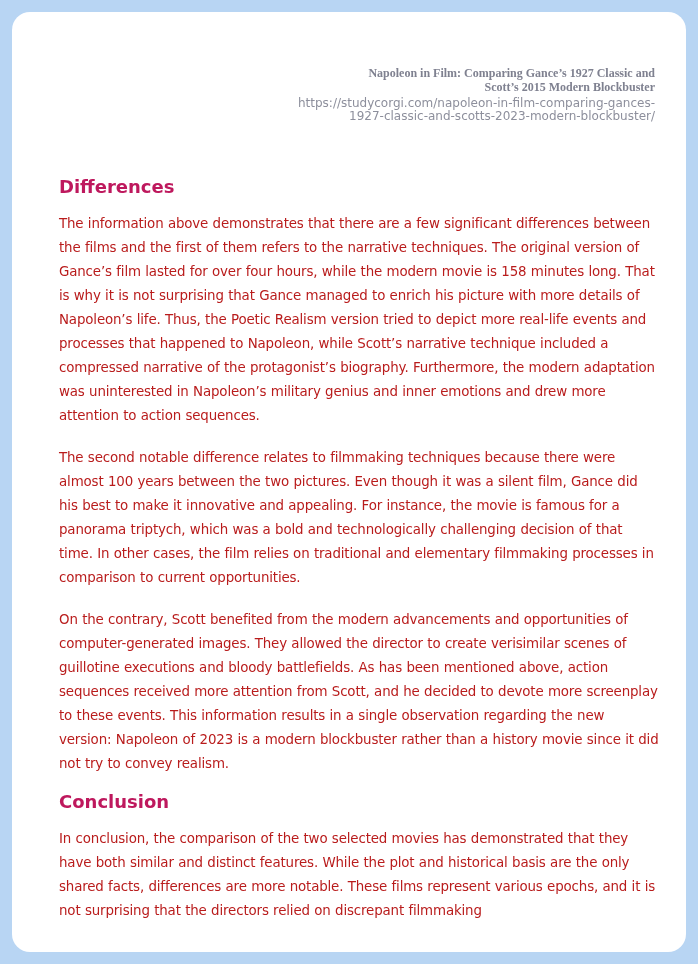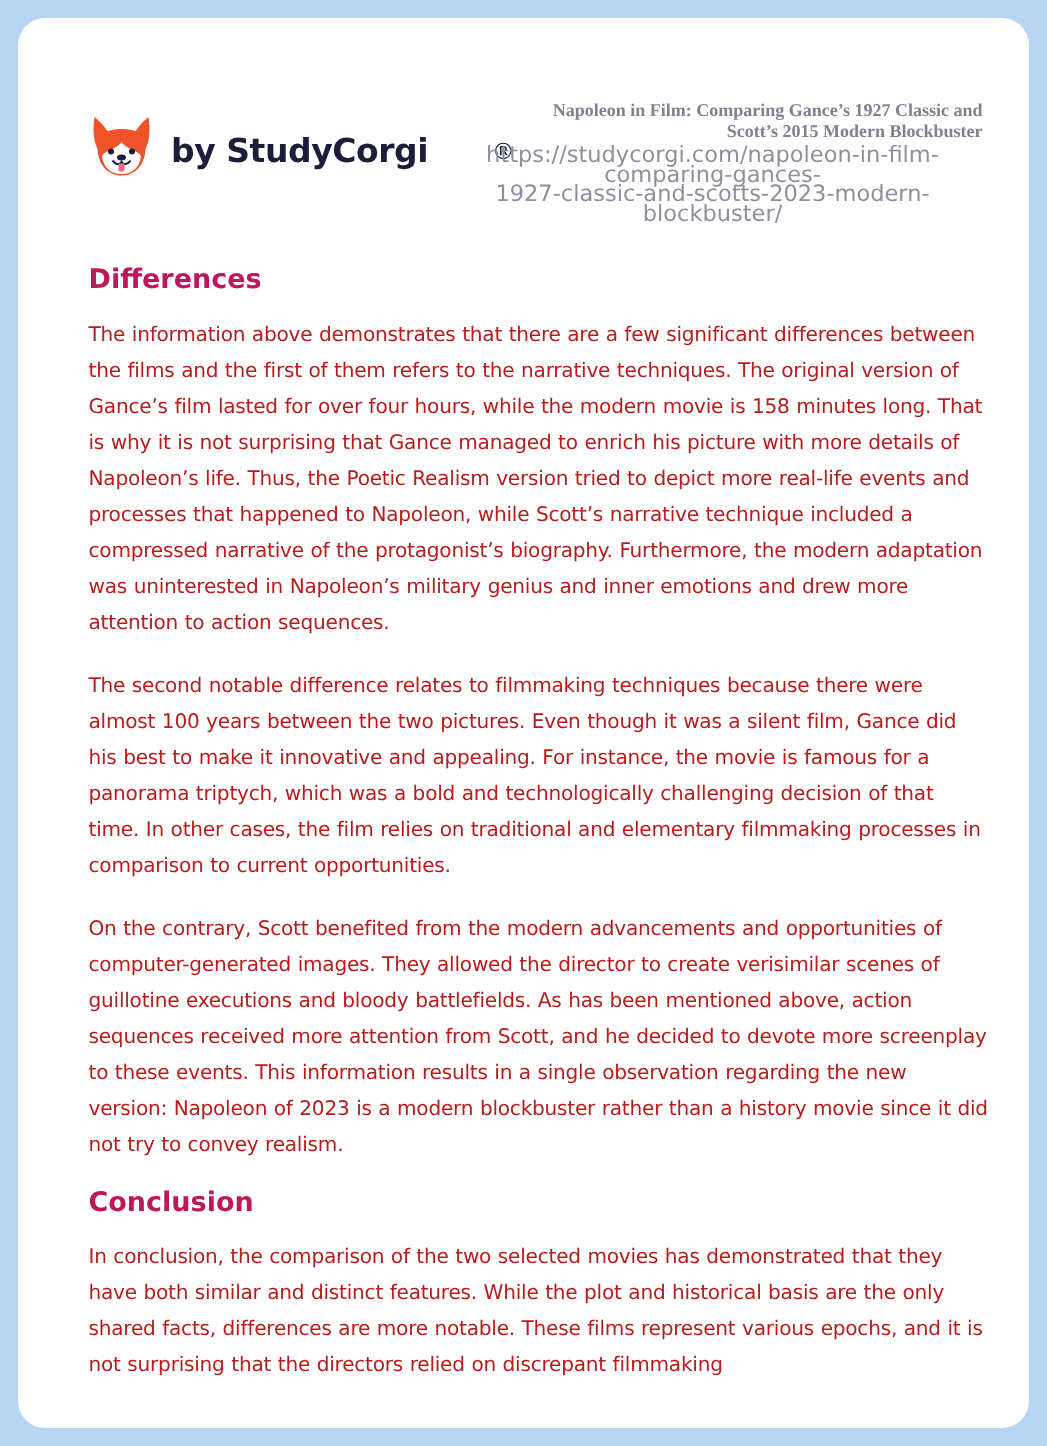--- a/index.html
+++ b/index.html
@@ -71,24 +71,23 @@
   .doc-title {
     font-family: Liberation Serif, serif;
     font-weight: bold;
     font-size: 12px;
     line-height: 14px;
     color: #7f8190;
   }
   .doc-url {
     margin-top: 3px;
     font-family: "DejaVu Sans", sans-serif;
-    font-size: 15px;
+    font-size: 12px;
     line-height: 13px;
     color: #8d8f9c;
-    text-align: center;
   }
   .content {
     position: absolute;
     left: 47px;
     top: 162px;
     width: 600px;
   }
   h2 {
     margin: 0;
     font-family: "DejaVu Sans", sans-serif;
@@ -110,42 +109,20 @@
   }
   p.after-h { margin-top: 13px; }
   p.para { margin-top: 18px; }
 </style>
 </head>
 <body>
 
 <div class="page">
 
   <div class="header">
-    <div class="logo">
-      <svg class="logo-icon" viewBox="0 0 42 46" xmlns="http://www.w3.org/2000/svg">
-
-        <path d="M3 4 C8 8 13 14 15 20 L9 30 C4 26 1 18 3 4 Z" fill="#f0522a"></path>
-        <path d="M39 4 C34 8 29 14 27 20 L33 30 C38 26 41 18 39 4 Z" fill="#f0522a"></path>
-
-        <path d="M5 24 C5 14 13 12 21 12 C29 12 37 14 37 24 C37 36 30 43 21 43 C12 43 5 36 5 24 Z" fill="#f0522a"></path>
-
-        <path d="M8 30 C10 26 15 27 21 21 C27 27 32 26 34 30 C33 38 28 42 21 42 C14 42 9 38 8 30 Z" fill="#ffffff"></path>
-
-        <circle cx="14" cy="27" r="2" fill="#1c1d3b"></circle>
-        <circle cx="28" cy="27" r="2" fill="#1c1d3b"></circle>
-
-        <ellipse cx="21" cy="31" rx="3" ry="2" fill="#1c1d3b"></ellipse>
-
-        <path d="M15 33 C17 36 20 36 21 34 C22 36 25 36 27 33" stroke="#1c1d3b" stroke-width="1.4" fill="none"></path>
-
-        <path d="M19 35 L23 35 L23 39 C23 41 19 41 19 39 Z" fill="#f26a8a"></path>
-      </svg>
-      <span class="logo-text">by StudyCorgi</span>
-      <span class="logo-reg">®</span>
-    </div>
 
     <div class="doc-meta">
       <div class="doc-title">
         <div>Napoleon in Film: Comparing Gance’s 1927 Classic and</div>
         <div>Scott’s 2015 Modern Blockbuster</div>
       </div>
       <div class="doc-url">
         <div>https://studycorgi.com/napoleon-in-film-comparing-gances-</div>
         <div>1927-classic-and-scotts-2023-modern-blockbuster/</div>
       </div>

